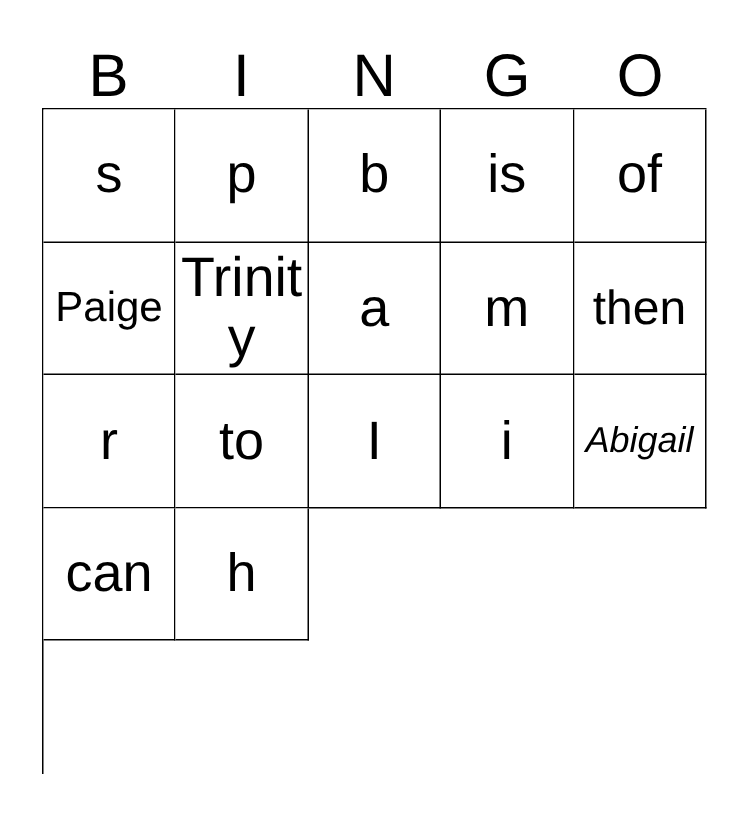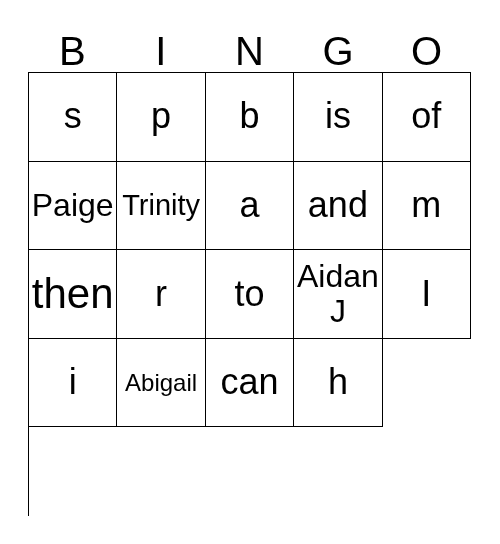--- a/index.html
+++ b/index.html
@@ -64,24 +64,24 @@
   .cell-text {
     display: block;
     text-align: center;
     line-height: 1.08;
     word-break: break-word;
     white-space: pre-line;
   }
 
   
   .fs-xl  { font-size: 36px; }
-  .fs-lg  { font-size: 42px; }
-  .fs-md  { font-size: 32px; }
-  .fs-sm  { font-size: 29px; }
-  .fs-xs  { font-size: 24px; }
+  .fs-lg  { font-size: 32px; }
+  .fs-md  { font-size: 28px; }
+  .fs-sm  { font-size: 37px; }
+  .fs-xs  { font-size: 24px; font-style: italic; }
 </style>
 </head>
 <body>
 
 <div id="bingo-card">
 
   <div id="bingo-header">
     <div class="header-letter">B</div>
     <div class="header-letter">I</div>
     <div class="header-letter">N</div>
@@ -108,36 +108,30 @@
       <div class="bingo-cell">
         <span class="cell-text fs-md">Paige</span>
       </div>
       <div class="bingo-cell">
         <span class="cell-text fs-sm">Trinity</span>
       </div>
       <div class="bingo-cell">
         <span class="cell-text fs-xl">a</span>
       </div>
       <div class="bingo-cell">
-        <span class="cell-text fs-xl">and</span>
-      </div>
-      <div class="bingo-cell">
         <span class="cell-text fs-xl">m</span>
       </div>
       <div class="bingo-cell">
         <span class="cell-text fs-lg">then</span>
       </div>
       <div class="bingo-cell">
         <span class="cell-text fs-xl">r</span>
       </div>
       <div class="bingo-cell">
         <span class="cell-text fs-xl">to</span>
-      </div>
-      <div class="bingo-cell">
-        <span class="cell-text fs-md">Aidan J</span>
       </div>
       <div class="bingo-cell">
         <span class="cell-text fs-xl">I</span>
       </div>
       <div class="bingo-cell">
         <span class="cell-text fs-xl">i</span>
       </div>
       <div class="bingo-cell">
         <span class="cell-text fs-xs">Abigail</span>
       </div>

